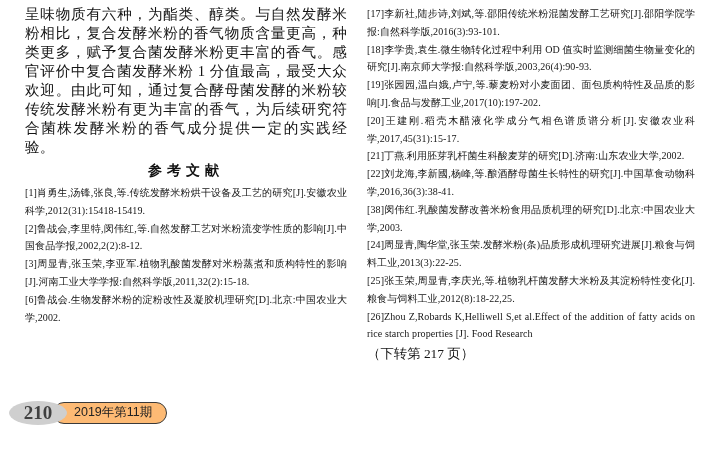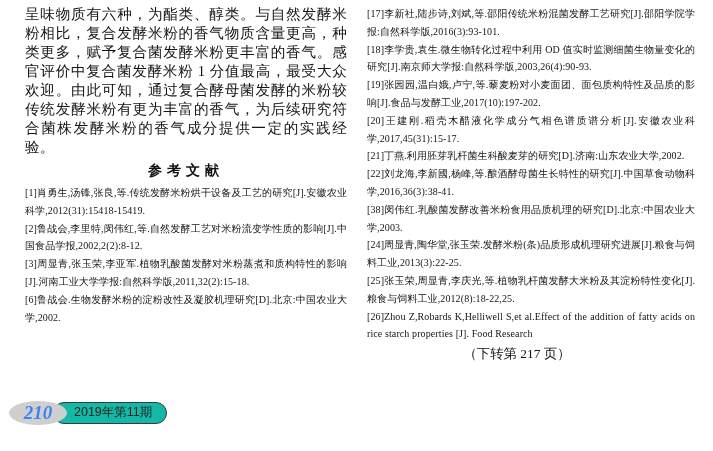--- a/index.html
+++ b/index.html
@@ -50,21 +50,21 @@
     letter-spacing: 0.1px;
   }
   .ref-en {
     text-align: justify;
     text-align-last: left;
   }
   .continuation {
     margin: 2px 28px 0 0;
     font-size: 13.4px;
     line-height: 18px;
-    text-align: center;
+    text-align: left;
   }
 
   .footer {
     position: absolute;
     left: 9px;
     top: 400px;
     display: flex;
     align-items: center;
   }
   .page-num-wrap {
@@ -80,30 +80,29 @@
     background: #cfcfcf;
     border-radius: 50%;
   }
   .page-num {
     position: absolute;
     left: 0; top: 0;
     width: 100%;
     text-align: center;
     font-size: 19px;
     font-weight: bold;
-    font-style: italic;
-    color: #3b82f6;
+    color: #404040;
     line-height: 26px;
     font-family: "Liberation Serif", "DejaVu Serif", serif;
   }
   .issue-pill {
     position: relative;
     z-index: 1;
     margin-left: -14px;
-    background: #14b8a6;
+    background: #fdba74;
     border: 1.5px solid #3a3a3a;
     border-radius: 11px;
     padding: 1px 14px 2px 20px;
     font-size: 12.5px;
     color: #222;
     font-family: "Liberation Sans", "DejaVu Sans", sans-serif;
     white-space: nowrap;
   }
 </style>
 </head>

